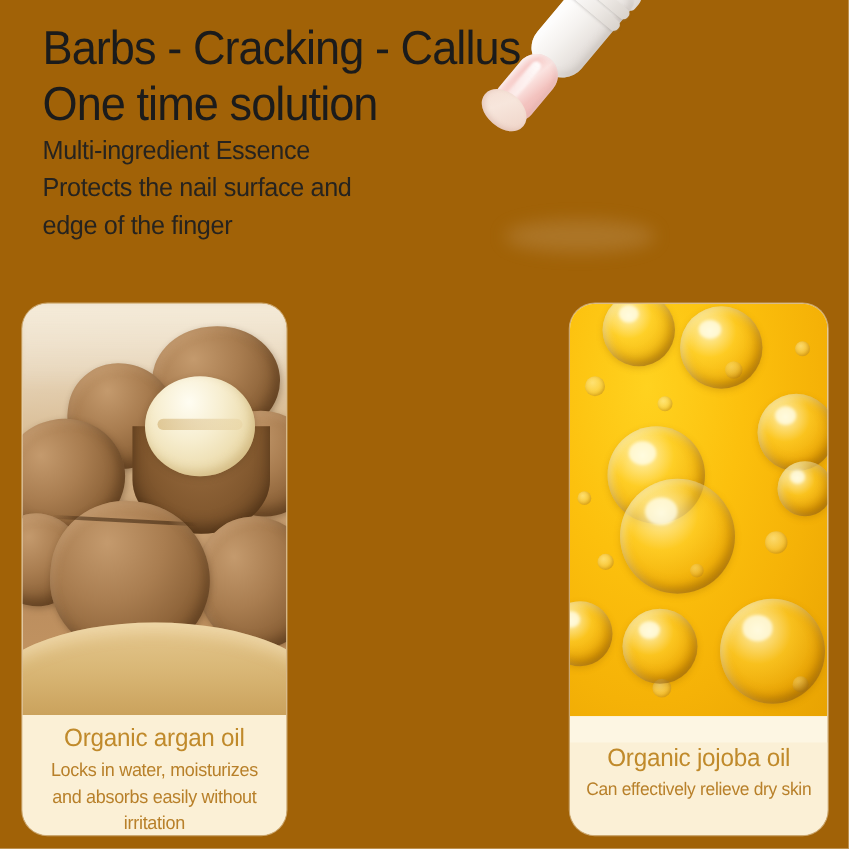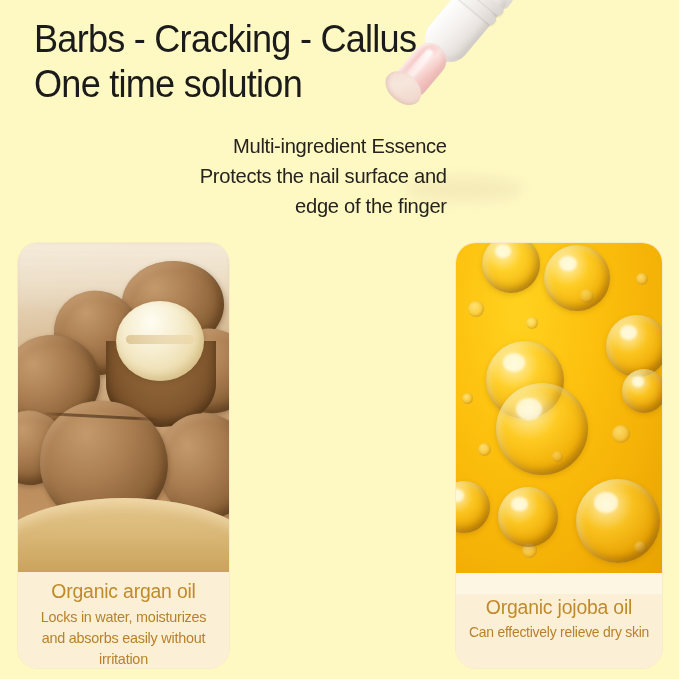--- a/index.html
+++ b/index.html
@@ -14,21 +14,21 @@
     font-family:"Liberation Sans", sans-serif;
     background:#fcf3e4;
     position:relative;
   }
 
   
   #banner {
     position:absolute;
     inset:0;
     width:679px; height:679px;
-    background:#fef9c3;
+    background:#a16207;
     overflow:hidden;
   }
 
   
   .header-block {
     position:absolute;
     left:34px; top:18px;
     width:430px;
     z-index:6;
   }
@@ -38,21 +38,21 @@
     line-height:43px;
     font-weight:400;
     color:#1b1b1b;
     letter-spacing:-0.8px;
     white-space:nowrap;
     transform:scaleX(0.95);
     transform-origin:left center;
   }
   .headline.line2 { margin-top:2px; }
 
-  .subline-wrap { margin-top:25px;text-align:right; }
+  .subline-wrap { margin-top:0; }
   .subline {
     font-family:"Liberation Sans", sans-serif;
     font-size:21px;
     line-height:30px;
     font-weight:400;
     color:#26231f;
     letter-spacing:-0.3px;
     white-space:nowrap;
     transform:scaleX(0.96);
     transform-origin:left center;

